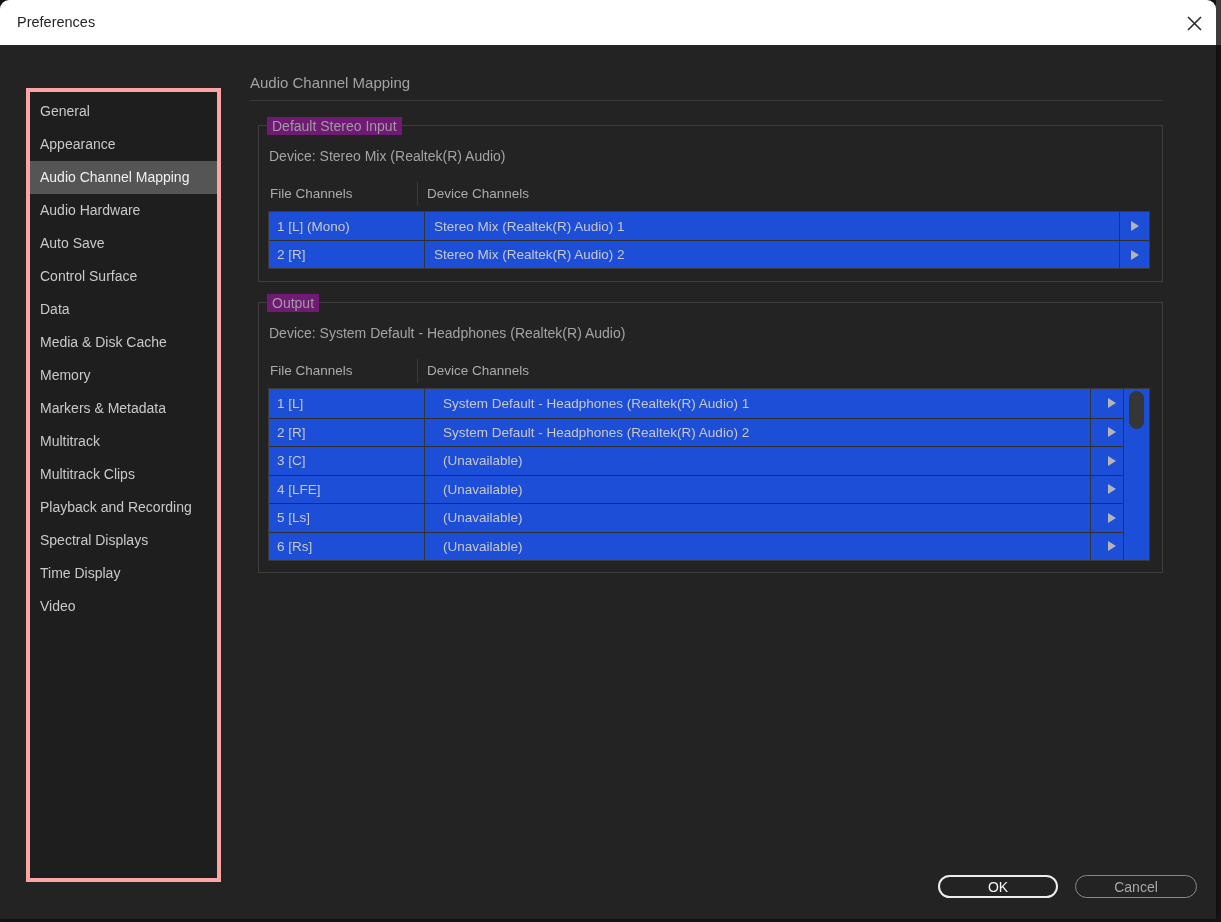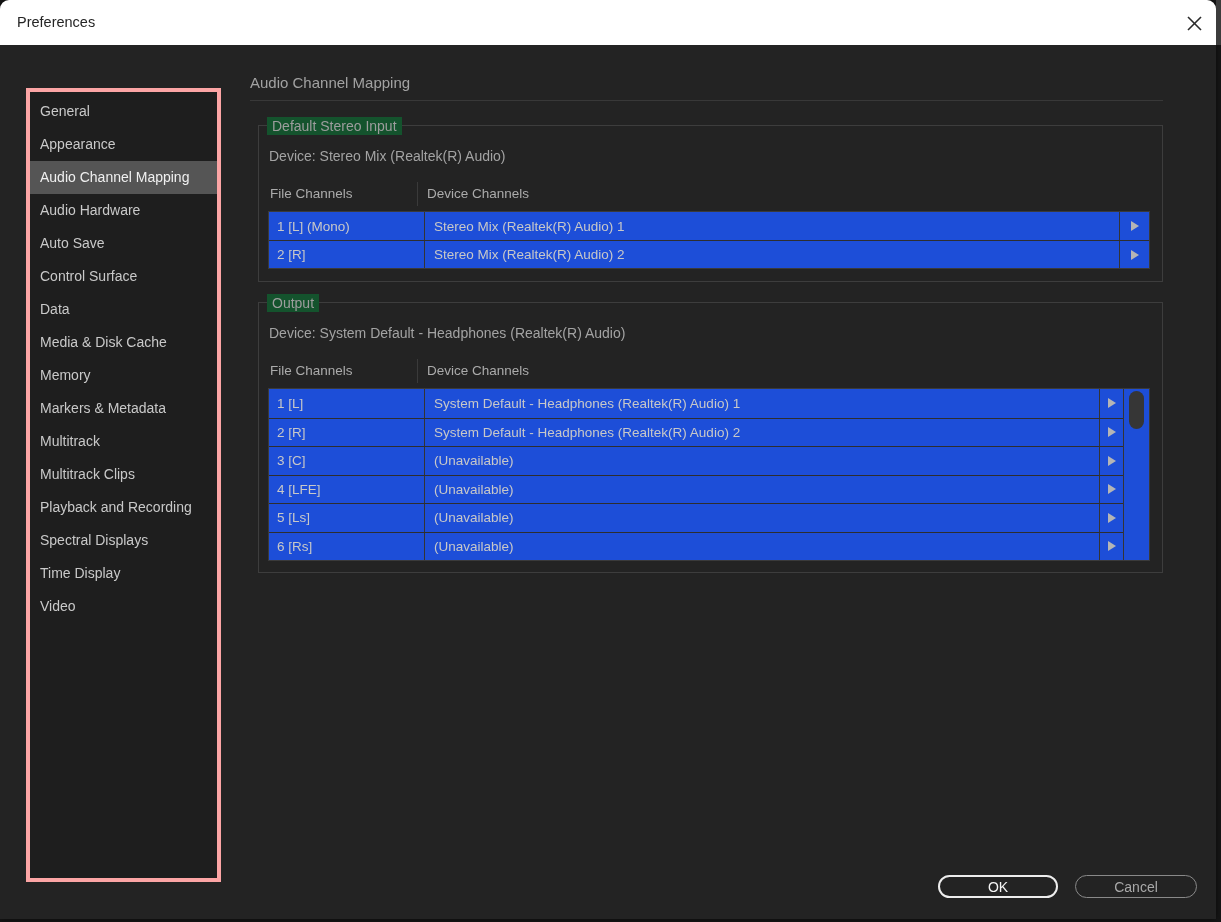--- a/index.html
+++ b/index.html
@@ -57,21 +57,21 @@
     background:#383838;
   }
   .group {
     position:absolute; left:258px; width:905px;
     border:1px solid #3d3d3d;
   }
   .group-0 { top:125px; height:157px; }
   .group-1 { top:302px; height:271px; }
   .group-label {
     position:absolute; top:-9px; left:8px;
-    background:#14532d; padding:0 5px;
+    background:#701a75; padding:0 5px;
     font-size:14px; color:#9d9d9d; line-height:18px;
     white-space:nowrap;
   }
   .device-label {
     position:absolute; left:10px; top:22px;
     font-size:14px; color:#a3a3a3; white-space:nowrap;
   }
   .cols-header {
     position:absolute; left:3px; top:56px; width:882px; height:24px;
     display:grid; grid-template-columns:156px 1fr;
@@ -83,21 +83,21 @@
   .col-h-device { padding-left:9px; }
   .map-table {
     position:absolute; left:9px; top:85px; width:882px;
     background:#1d4ed8; border:1px solid #3a3a3a;
   }
   .table-0 { height:58px; }
   .table-1 { height:173px; }
   .rows-host .row { display:grid; }
   .table-0 .row { grid-template-columns:156px 1fr 29px; height:28px; }
   .table-1 .rows-host { margin-right:26px; }
-  .table-1 .row { grid-template-columns:156px 1fr 23px; height:28.5px; }
+  .table-1 .row { grid-template-columns:156px 1fr 23px; height:28.5px;gap:9px; }
   .row + .row { border-top:1px solid #2e2e2e; }
   .cell {
     font-size:13.5px; color:#c8c8c8;
     display:flex; align-items:center;
     overflow:hidden; white-space:nowrap;
   }
   .cell-file { padding-left:8px; border-right:1px solid #343434; }
   .cell-device { padding-left:9px; border-right:1px solid #343434;align-items:center; }
   .cell-arrow {
     display:flex; align-items:center; justify-content:center;

